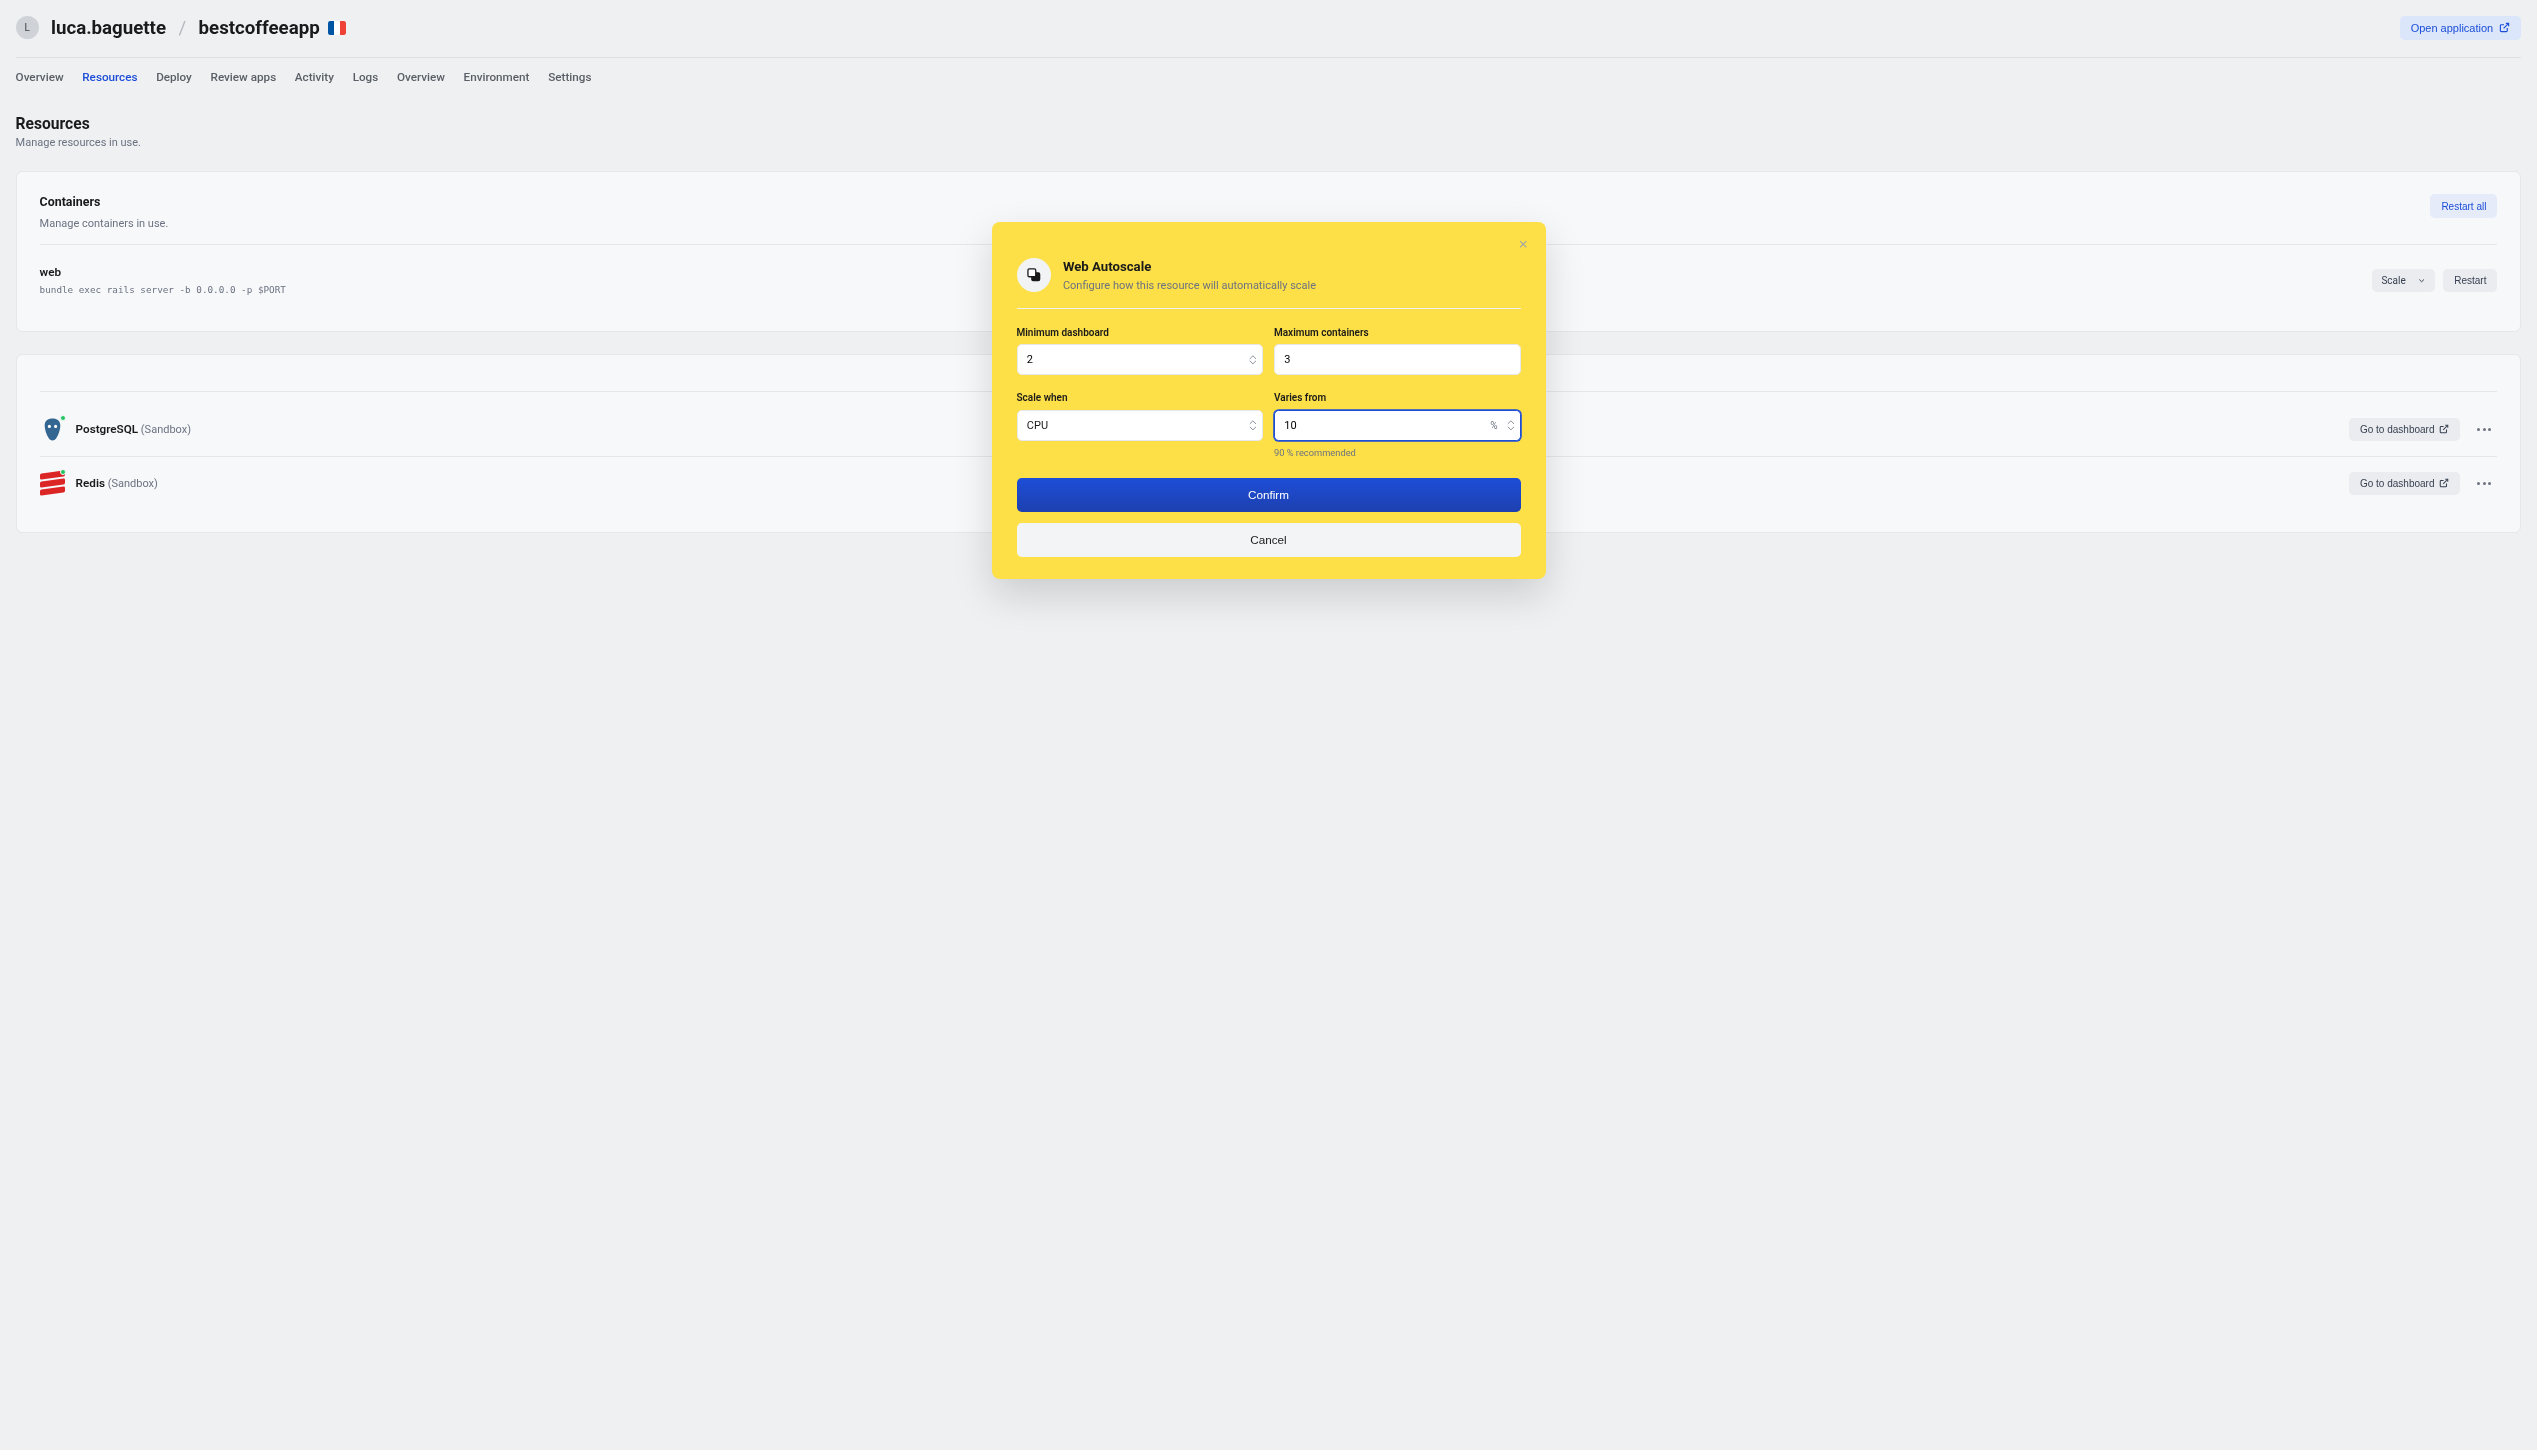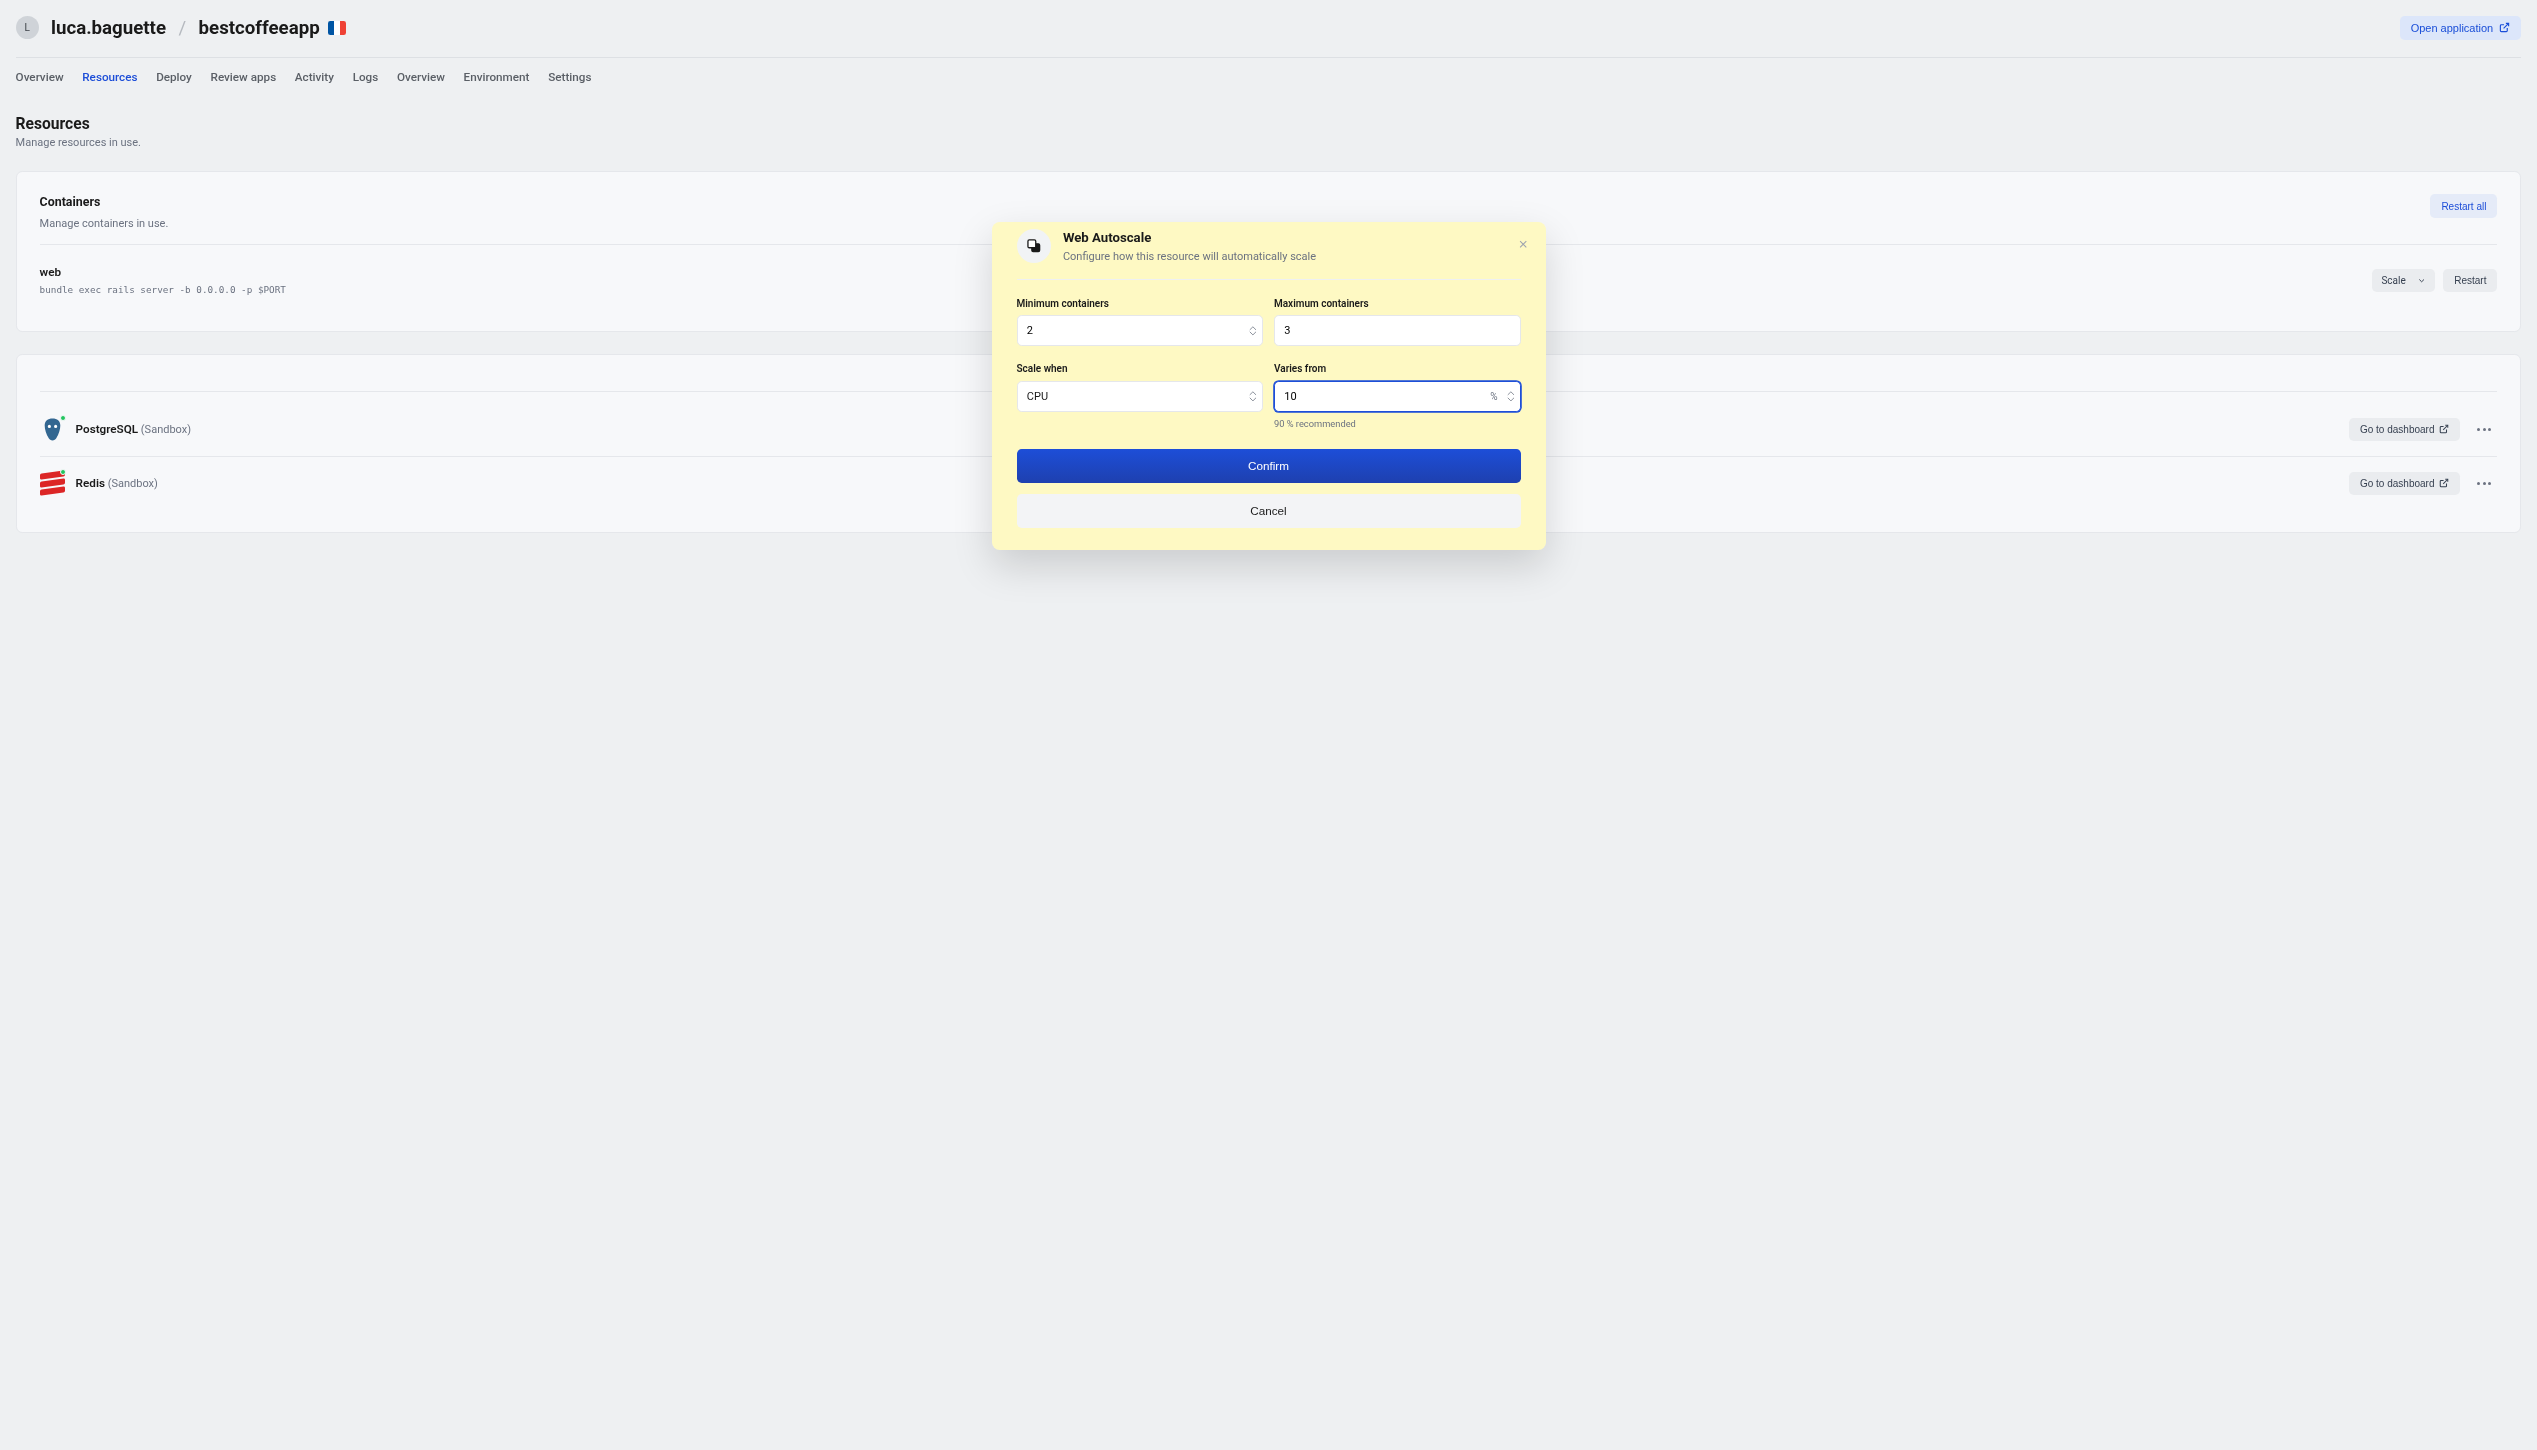--- a/index.html
+++ b/index.html
@@ -217,24 +217,24 @@
     .modal-overlay {
       position: fixed;
       inset: 0;
       display: flex;
       align-items: flex-start;
       justify-content: center;
       padding-top: 222px;
     }
     .modal {
       width: 554px;
-      background: #fef9c3;
+      background: #fde047;
       border-radius: 7.8px;
       box-shadow: 0 15.6px 39px rgba(0,0,0,0.15);
-      padding: 7px 25px 22px;
+      padding: 36px 25px 22px;
       position: relative;
     }
     .modal-close {
       position: absolute;
       top: 14px;
       right: 14px;
       width: 17px;
       height: 17px;
       cursor: pointer;
       color: #9ca3af;
@@ -501,21 +501,21 @@
             <rect x="3" y="3" width="12" height="12" rx="2" fill="#fff" stroke="#1a1a1a"></rect>
           </svg>
       </div>
       <div>
         <h3>Web Autoscale</h3>
         <p>Configure how this resource will automatically scale</p>
       </div>
     </div>
     <div class="modal-body">
       <div class="field">
-        <label>Minimum containers</label>
+        <label>Minimum dashboard</label>
         <div class="input-wrap">
           <input type="text" value="2" style="">
           <div class="stepper">
             <svg viewBox="0 0 10 6">
                 <path d="M1 5l4-4 4 4" stroke="currentColor" fill="none"></path>
               </svg>
             <svg viewBox="0 0 10 6">
                 <path d="M1 1l4 4 4-4" stroke="currentColor" fill="none"></path>
               </svg>
           </div>

